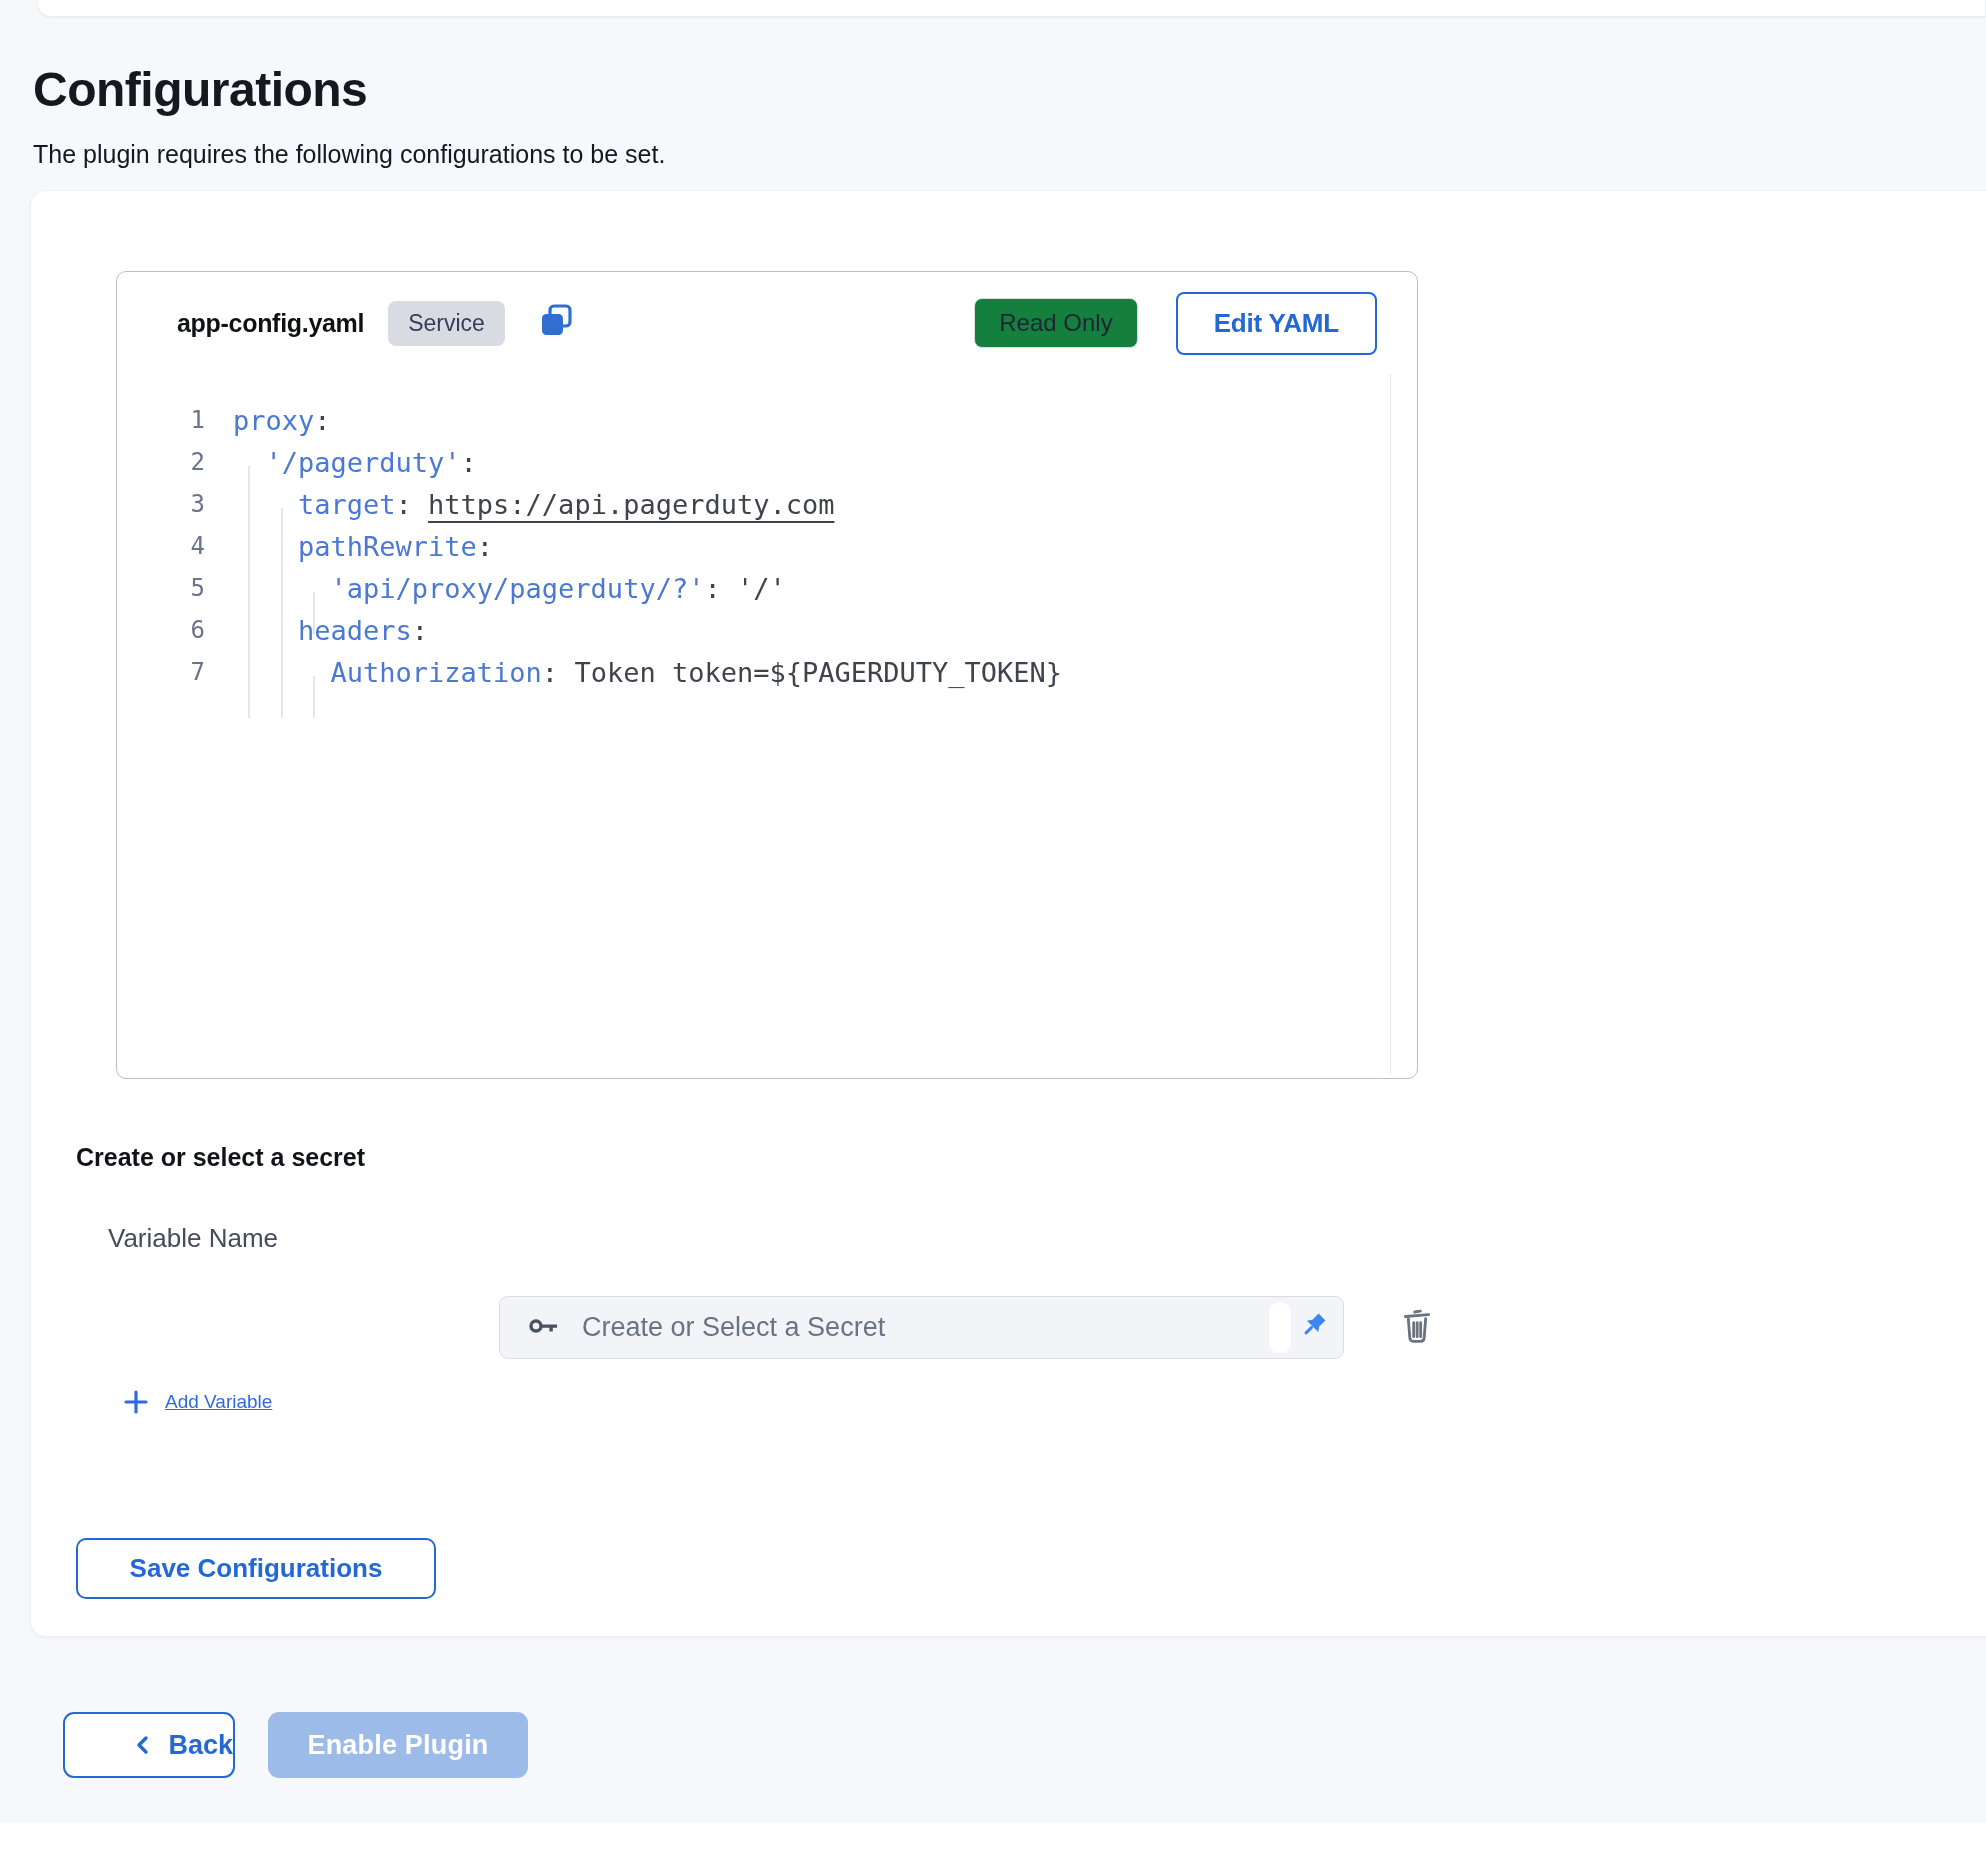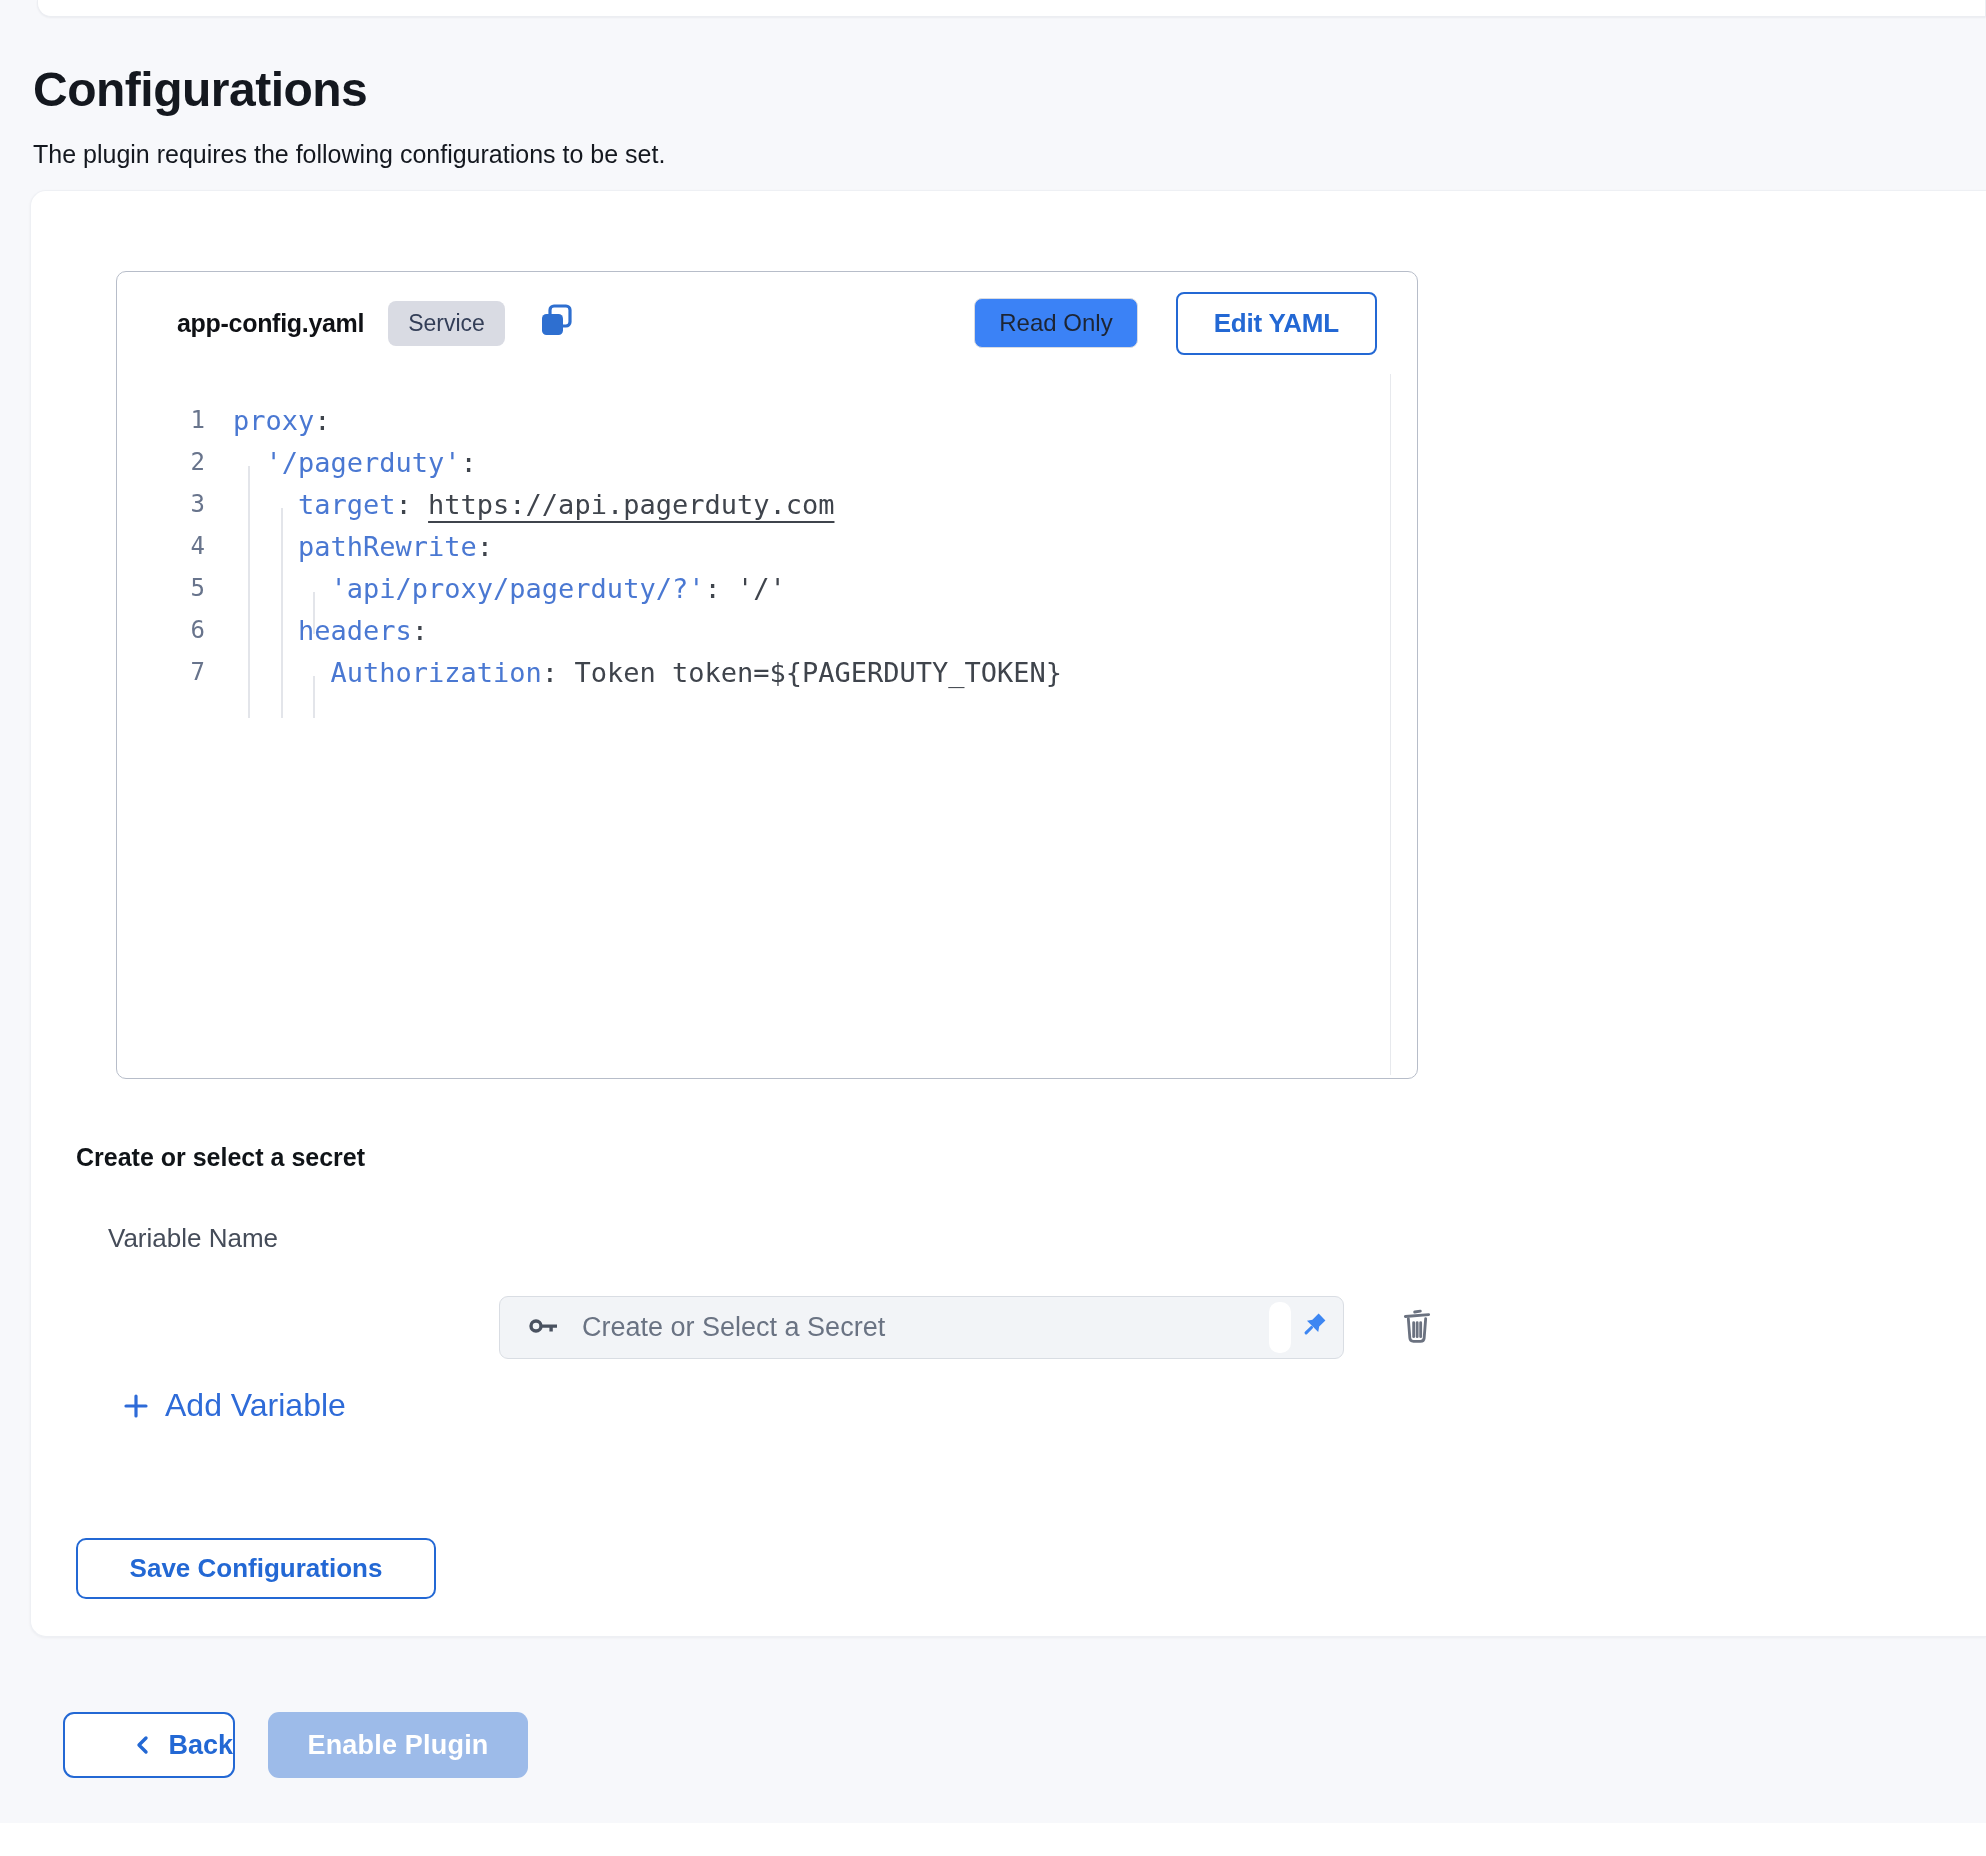--- a/index.html
+++ b/index.html
@@ -24,21 +24,21 @@
   .editor-card { position:absolute; left:85px; top:80px; width:1302px; height:808px;
     background:#fff; border:1.5px solid #b7bdc9; border-radius:10px; }
   .editor-header { position:absolute; left:0; top:0; right:0; height:102px;
     display:flex; align-items:center; padding:0 40px 0 60px; }
   .filename { font-size:25px; font-weight:700; color:#0f1115; letter-spacing:-.3px; }
   .badge { margin-left:24px; background:#d9dbe3; color:#333e57; font-size:23px;
     padding:9px 20px; border-radius:8px; }
   .copy-btn { margin-left:30px; width:42px; height:42px; display:flex; align-items:center;
     justify-content:center; cursor:pointer; background:none; border:none; }
   .spacer { flex:1; }
-  .read-only { border:1.5px solid #d8dbe2; background:#3b82f6; color:#1d2534;
+  .read-only { border:1.5px solid #d8dbe2; background:#15803d; color:#1d2534;
     font-size:24px; padding:10px 24px; border-radius:8px; }
   .edit-yaml { margin-left:38px; background:#fff; color:#2368d4; border:2.5px solid #2368d4;
     border-radius:8px; font-size:26px; font-weight:700; padding:14px 36px; cursor:pointer;
     font-family:"Liberation Sans", sans-serif; letter-spacing:-.2px; }
 
   .editor-body { position:absolute; left:0; top:102px; right:0; bottom:0; padding-top:25px; }
   .gutter-line { position:absolute; left:1273px; top:102px; bottom:3px; width:0;
     border-left:1.5px solid #e7e9ed; }
   .code-row { height:42px; display:flex; align-items:center; }
   .ln { width:88px; text-align:right; font-family:"DejaVu Sans Mono", monospace;
@@ -69,21 +69,21 @@
   .secret-placeholder { margin-left:20px; font-size:27px; color:#6a7383; }
   .scroll-strip { position:absolute; right:52px; top:5px; bottom:5px; width:22px;
     background:#fff; border-radius:10px; }
   .pin-btn { position:absolute; right:10px; top:0; bottom:0; width:40px; display:flex;
     align-items:center; justify-content:center; background:none; border:none; cursor:pointer; }
   .trash-btn { position:absolute; left:1362px; top:1112px; width:48px; height:48px;
     display:flex; align-items:center; justify-content:center; background:none; border:none;
     cursor:pointer; }
   .add-variable { position:absolute; left:90px; top:1196px; display:flex; align-items:center;
     gap:14px; background:none; border:none; cursor:pointer; }
-  .add-variable span { font-size:32px; font-weight:500; color:#2e6bd8; }
+  .add-variable span { font-size:19px; font-weight:500; color:#2e6bd8;text-decoration:underline; }
   .save-btn { position:absolute; left:45px; top:1347px; width:360px; height:61px;
     background:#fff; border:2px solid #2368d4; border-radius:10px; color:#2368d4;
     font-size:26px; font-weight:700; cursor:pointer; font-family:"Liberation Sans", sans-serif; }
 
   
   .back-btn { position:absolute; left:63px; top:1712px; width:172px; height:66px;
     background:#fff; border:2.5px solid #2368d4; border-radius:11px; color:#2368d4;
     font-size:27px; font-weight:700; cursor:pointer; display:flex; align-items:center;
     justify-content:flex-end; gap:12px; font-family:"Liberation Sans", sans-serif; }
   .enable-btn { position:absolute; left:268px; top:1712px; width:260px; height:66px;

